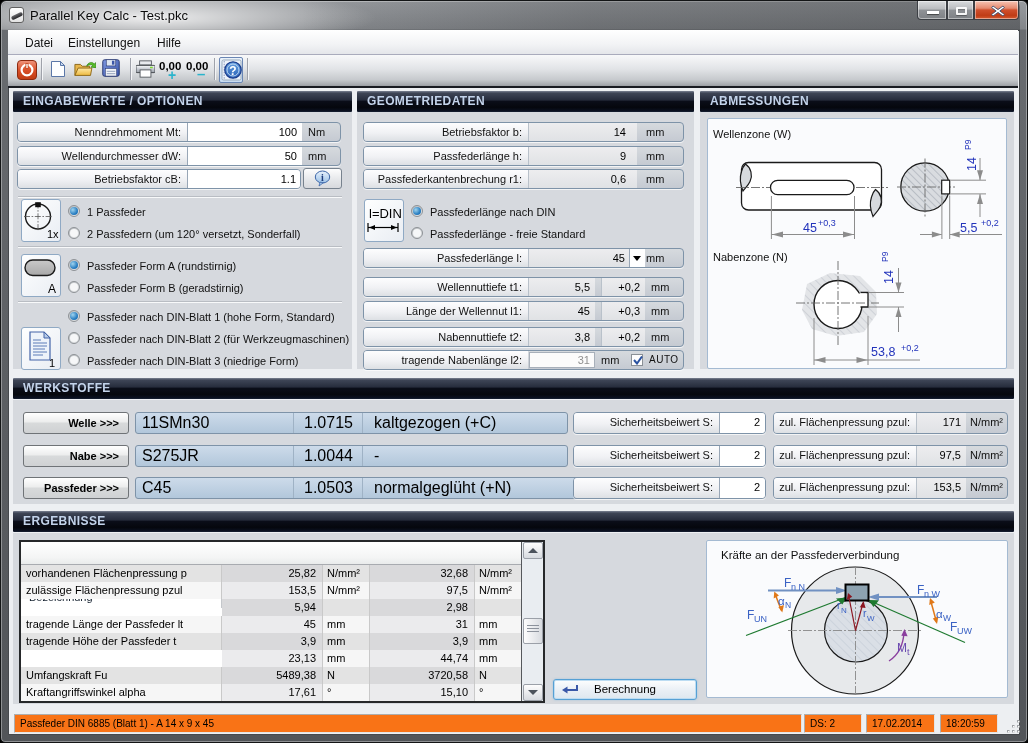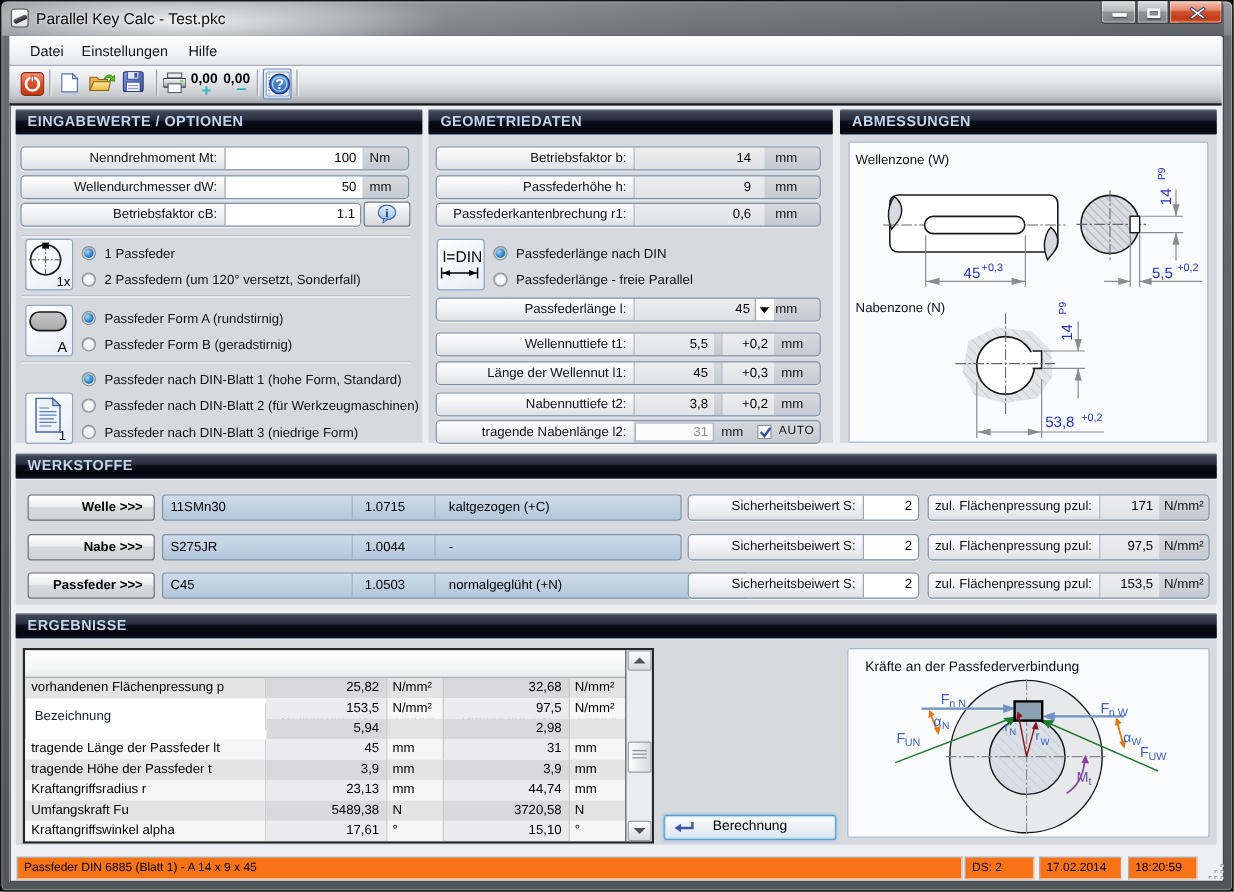--- a/index.html
+++ b/index.html
@@ -31,21 +31,21 @@
 .row .val { position:absolute; top:0; bottom:0; background:linear-gradient(#ededef,#e0e2e5); border-left:1px solid #b9c1ca; font-size:11px; text-align:right; line-height:18px; padding-right:5px; }
 .row .unit { position:absolute; top:0; font-size:11px; line-height:18px; color:#111; }
 .iconbox { position:absolute; width:40px; height:43px; background:linear-gradient(135deg,#feffff,#e9edf3); border:1px solid #8fa9c4; border-radius:3px; }
 .radio { position:absolute; width:12px; height:12px; border-radius:50%; background:linear-gradient(145deg,#b8bcc0,#e8eaec); border:1px solid #8e9296; }
 .radio i { position:absolute; left:1px; top:1px; width:8px; height:8px; border-radius:50%; background:#f6f7f8; }
 .radio.on i { background:radial-gradient(circle at 35% 35%, #9fd4ef, #2a7fc2 60%, #1463a8); }
 .rlabel { position:absolute; font-size:11px; color:#111; }
 .etch { position:absolute; height:2px; border-top:1px solid #b9bdc3; border-bottom:1px solid #f8f9fa; }
 
 .wbutton { position:absolute; height:21px; background:linear-gradient(#ffffff,#eceded 45%,#d8dadb 50%,#cfd1d3); border:1px solid #6f7377; border-radius:3px; font-size:11px; font-weight:bold; text-align:right; padding-right:9px; line-height:19px; }
-.mstrip { position:absolute; height:21px; background:linear-gradient(#cddbea,#b2c7db); border:1px solid #7e93a8; border-radius:3px; font-size:11px; line-height:19px; }
+.mstrip { position:absolute; height:21px; background:linear-gradient(#cddbea,#b2c7db); border:1px solid #7e93a8; border-radius:3px; font-size:16px; line-height:19px; }
 .mstrip .d { position:absolute; top:0; bottom:0; border-left:1px solid #9fb2c5; }
 
 #tbl { position:absolute; left:11px; top:510px; width:526px; height:163px; background:#fff; border:2px solid #26282a; font-size:11px; }
 #tbl .hrow { position:absolute; left:0; top:0; width:500px; height:23px; background:linear-gradient(#ffffff,#f4f5f5 70%,#e9ebeb); border-bottom:1px solid #a8abb0; }
 #tbl .hc { position:absolute; top:0; height:22px; line-height:22px; border-right:1px solid #c4c7cb; color:#14202e;margin-top:44px; }
 #tbl .r { position:absolute; left:0; width:500px; height:17px; }
 #tbl .c { position:absolute; top:0; height:17px; line-height:17px; border-right:1px solid #c9c9c9; }
 #scroll { position:absolute; right:0px; top:0px; width:22px; height:159px; background:#e9edf1; border-left:1px solid #55585c; }
 
 .sfield { position:absolute; height:19px; background:#f97316; border:1px solid #adadad; border-right-color:#e4e4e4; border-bottom-color:#e4e4e4; font-size:10px; line-height:18px; padding-left:5px; color:#000; }
@@ -250,21 +250,21 @@
         <i></i>
       </div>
     <div class="rlabel" style="left:79px;top:325px">Passfeder nach DIN-Blatt 3 (niedrige Form)</div>
 
     <div class="row" style="left:355px;top:92px;width:321px">
       <div class="lab" style="width:164px">Betriebsfaktor b:</div>
       <div class="val" style="left:164px;width:109px;padding-right:11px">14</div>
       <div class="unit" style="left:282px">mm</div>
     </div>
     <div class="row" style="left:355px;top:116px;width:321px">
-      <div class="lab" style="width:164px">Passfederhöhe h:</div>
+      <div class="lab" style="width:164px">Passfederlänge h:</div>
       <div class="val" style="left:164px;width:109px;padding-right:11px">9</div>
       <div class="unit" style="left:282px">mm</div>
     </div>
     <div class="row" style="left:355px;top:139px;width:321px">
       <div class="lab" style="width:164px">Passfederkantenbrechung r1:</div>
       <div class="val" style="left:164px;width:109px;padding-right:11px">0,6</div>
       <div class="unit" style="left:282px">mm</div>
     </div>
     <div class="iconbox" style="left:356px;top:169px">
       <svg width="38" height="41" viewBox="0 0 38 41">
@@ -278,21 +278,21 @@
         <path d="M32 27.5 l-6 -2.6 v5.2 z" fill="#000"></path>
       </svg>
     </div>
     <div class="radio on" style="left:403px;top:175px">
         <i></i>
       </div>
     <div class="rlabel" style="left:422px;top:176px">Passfederlänge nach DIN</div>
     <div class="radio" style="left:403px;top:197px">
         <i></i>
       </div>
-    <div class="rlabel" style="left:422px;top:198px">Passfederlänge - freie Parallel</div>
+    <div class="rlabel" style="left:422px;top:198px">Passfederlänge - freie Standard</div>
     <div class="row" style="left:355px;top:218px;width:321px">
       <div class="lab" style="width:164px">Passfederlänge l:</div>
       <div class="val" style="left:164px;width:101px;padding-right:4px">45</div>
       <div style="position:absolute;left:265px;top:0;width:16px;height:18px;background:#fff;border-left:1px solid #98a6b6"></div>
       <div style="position:absolute;left:269px;top:7px;width:0;height:0;border-left:4px solid transparent;border-right:4px solid transparent;border-top:5px solid #000"></div>
       <div class="unit" style="left:282px">mm</div>
     </div>
     <div class="row" style="left:355px;top:247px;width:321px">
       <div class="lab" style="width:164px">Wellennuttiefe t1:</div>
       <div class="val" style="left:164px;width:67px">5,5</div>
@@ -467,20 +467,21 @@
       </div>
       <div id="rows">
         <div class="r" style="top:23px">
             <div class="c" style="left:0;width:201px;padding-left:5px;background:#e3e3e3">vorhandenen Flächenpressung p</div>
             <div class="c" style="left:201px;width:101px;text-align:right;padding-right:6px;box-sizing:border-box;background:#d9d9db">25,82</div>
             <div class="c" style="left:302px;width:47px;padding-left:4px;background:#e3e3e3">N/mm²</div>
             <div class="c" style="left:349px;width:105px;text-align:right;padding-right:6px;box-sizing:border-box;background:#d9d9db">32,68</div>
             <div class="c" style="left:454px;width:46px;padding-left:4px;border-right:none;background:#e3e3e3">N/mm²</div>
           </div>
         <div class="r" style="top:40px">
+            <div class="c" style="left:0;width:201px;padding-left:5px;background:#f6f6f6">zulässige Flächenpressung pzul</div>
             <div class="c" style="left:201px;width:101px;text-align:right;padding-right:6px;box-sizing:border-box;background:#ebebed">153,5</div>
             <div class="c" style="left:302px;width:47px;padding-left:4px;background:#f6f6f6">N/mm²</div>
             <div class="c" style="left:349px;width:105px;text-align:right;padding-right:6px;box-sizing:border-box;background:#ebebed">97,5</div>
             <div class="c" style="left:454px;width:46px;padding-left:4px;border-right:none;background:#f6f6f6">N/mm²</div>
           </div>
         <div class="r" style="top:57px">
             <div class="c" style="left:201px;width:101px;text-align:right;padding-right:6px;box-sizing:border-box;background:#d9d9db">5,94</div>
             <div class="c" style="left:302px;width:47px;padding-left:4px;background:#e3e3e3"></div>
             <div class="c" style="left:349px;width:105px;text-align:right;padding-right:6px;box-sizing:border-box;background:#d9d9db">2,98</div>
             <div class="c" style="left:454px;width:46px;padding-left:4px;border-right:none;background:#e3e3e3"></div>
@@ -493,21 +494,20 @@
             <div class="c" style="left:454px;width:46px;padding-left:4px;border-right:none;background:#f6f6f6">mm</div>
           </div>
         <div class="r" style="top:91px">
             <div class="c" style="left:0;width:201px;padding-left:5px;background:#e3e3e3">tragende Höhe der Passfeder t</div>
             <div class="c" style="left:201px;width:101px;text-align:right;padding-right:6px;box-sizing:border-box;background:#d9d9db">3,9</div>
             <div class="c" style="left:302px;width:47px;padding-left:4px;background:#e3e3e3">mm</div>
             <div class="c" style="left:349px;width:105px;text-align:right;padding-right:6px;box-sizing:border-box;background:#d9d9db">3,9</div>
             <div class="c" style="left:454px;width:46px;padding-left:4px;border-right:none;background:#e3e3e3">mm</div>
           </div>
         <div class="r" style="top:108px">
-            <div class="c" style="left:0;width:201px;padding-left:5px;background:#f6f6f6">Kraftangriffsradius r</div>
             <div class="c" style="left:201px;width:101px;text-align:right;padding-right:6px;box-sizing:border-box;background:#ebebed">23,13</div>
             <div class="c" style="left:302px;width:47px;padding-left:4px;background:#f6f6f6">mm</div>
             <div class="c" style="left:349px;width:105px;text-align:right;padding-right:6px;box-sizing:border-box;background:#ebebed">44,74</div>
             <div class="c" style="left:454px;width:46px;padding-left:4px;border-right:none;background:#f6f6f6">mm</div>
           </div>
         <div class="r" style="top:125px">
             <div class="c" style="left:0;width:201px;padding-left:5px;background:#e3e3e3">Umfangskraft Fu</div>
             <div class="c" style="left:201px;width:101px;text-align:right;padding-right:6px;box-sizing:border-box;background:#d9d9db">5489,38</div>
             <div class="c" style="left:302px;width:47px;padding-left:4px;background:#e3e3e3">N</div>
             <div class="c" style="left:349px;width:105px;text-align:right;padding-right:6px;box-sizing:border-box;background:#d9d9db">3720,58</div>

